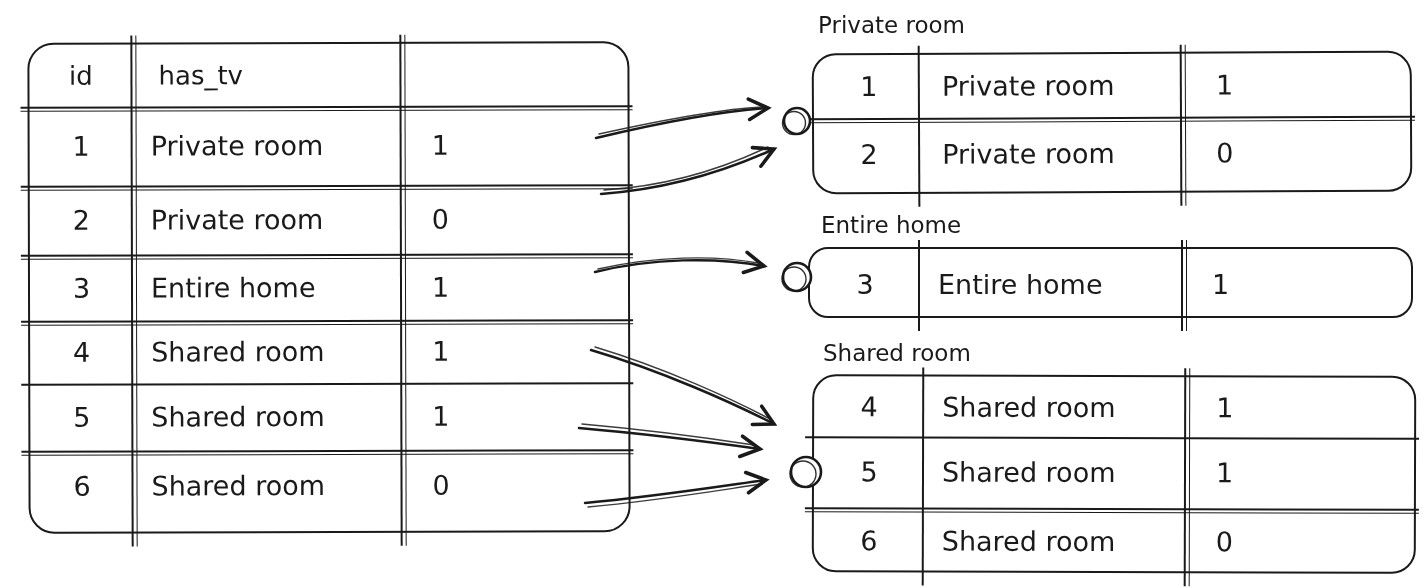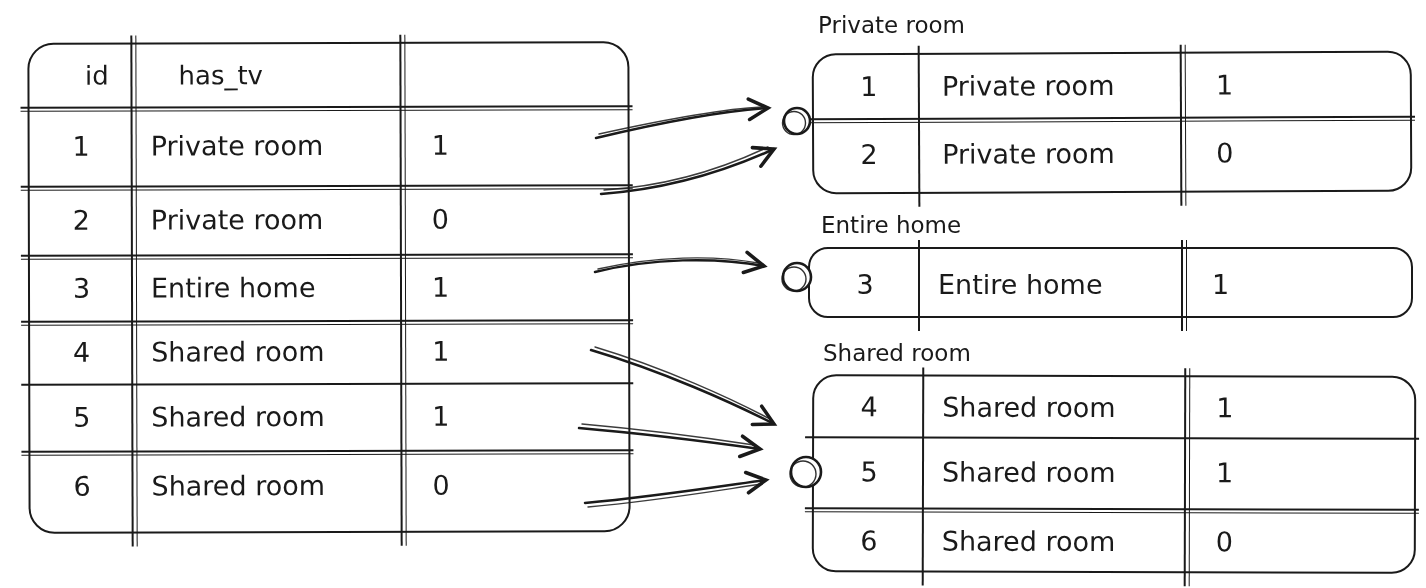--- a/index.html
+++ b/index.html
@@ -14,23 +14,23 @@
   .hline { position:absolute; left:-9px; right:-5px; height:2.4px; background:var(--ink); }
   .hline.dbl { height:5px; background:transparent; border-top:2.3px solid var(--ink); border-bottom:1.5px solid var(--ink); }
 
   .row { position:absolute; left:0; right:0; display:grid; align-items:center; }
   .main .row  { grid-template-columns:103px 269px 1fr; }
   .group .row { grid-template-columns:110px 262px 1fr; }
   .cell { font-size:27px; line-height:1; white-space:nowrap; }
   .c-id   { text-align:center; }
   .c-type { padding-left:18px; }
   .c-tv   { padding-left:30px; }
-  .main .row.hdr .cell { font-size:26px;margin-left:32px; }
+  .main .row.hdr .cell { font-size:26px; }
   .main .row.hdr .c-type { text-align:center; padding-left:0; }
-  .main .row.hdr .c-tv { padding-left:14px; }
+  .main .row.hdr .c-tv { padding-left:26px; }
 
   .group-label { position:absolute; font-size:23px; line-height:1.1; white-space:nowrap; }
 
   svg.overlay { position:absolute; left:0; top:0; pointer-events:none; }
   .arrow  { fill:none; stroke:var(--ink); stroke-width:2.5; stroke-linecap:round; }
   .arrow2 { fill:none; stroke:var(--ink); stroke-width:1.4; stroke-linecap:round; opacity:.85; }
   .knob   { fill:var(--paper); stroke:var(--ink); stroke-width:2.6; }
   .knob2  { fill:none; stroke:var(--ink); stroke-width:1.4; opacity:.9; }
 </style>
 </head>

